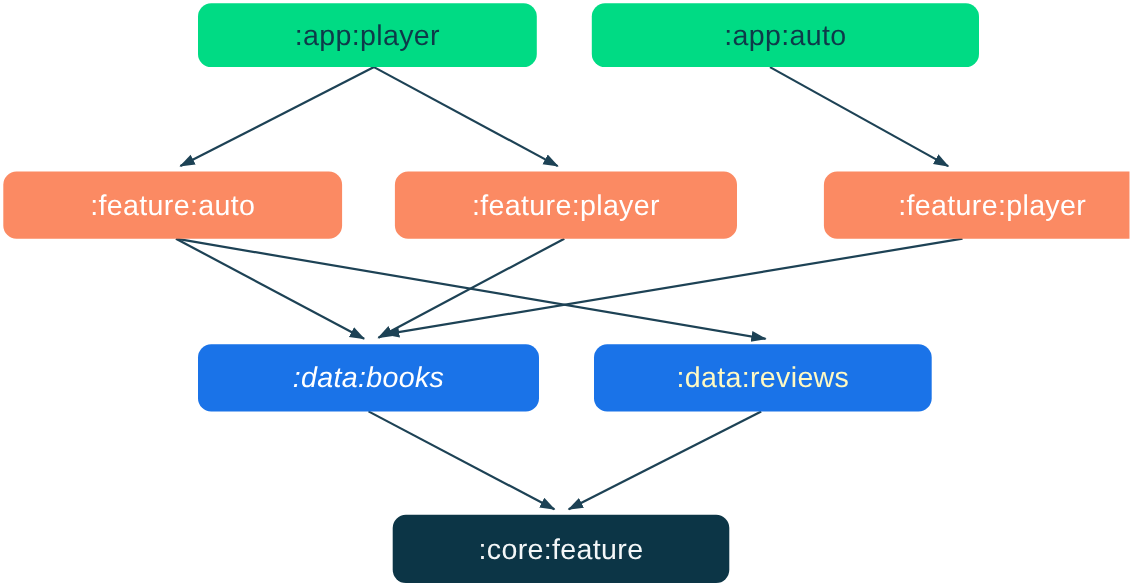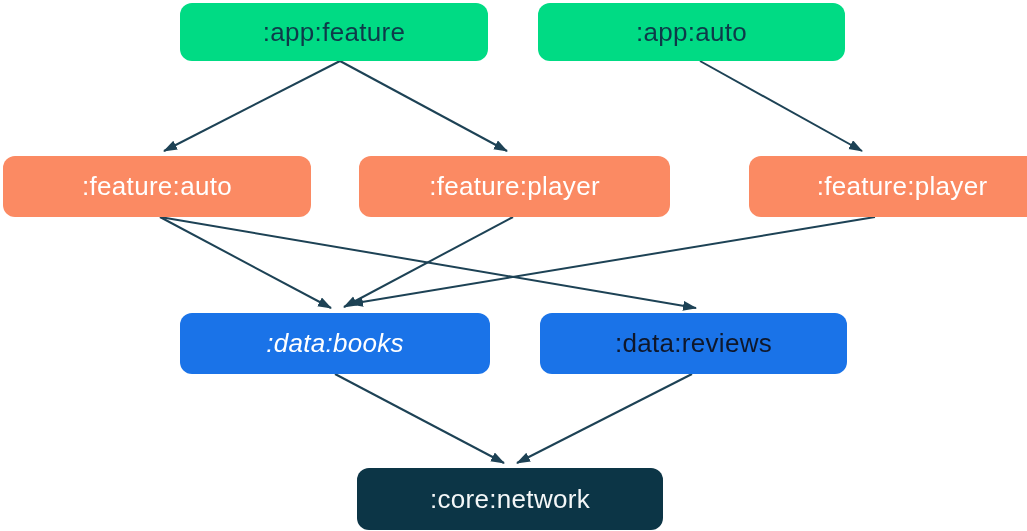--- a/index.html
+++ b/index.html
@@ -56,37 +56,37 @@
         <line x1="160" y1="217" x2="331" y2="308" stroke="#1d4255" stroke-width="2" marker-end="url(#arrowhead)"></line>
         <line x1="160" y1="217" x2="696" y2="308" stroke="#1d4255" stroke-width="2" marker-end="url(#arrowhead)"></line>
         <line x1="513" y1="217" x2="344" y2="307" stroke="#1d4255" stroke-width="2" marker-end="url(#arrowhead)"></line>
         <line x1="875" y1="217" x2="350" y2="304" stroke="#1d4255" stroke-width="2" marker-end="url(#arrowhead)"></line>
         <line x1="335" y1="374" x2="504" y2="463" stroke="#1d4255" stroke-width="2" marker-end="url(#arrowhead)"></line>
         <line x1="692" y1="374" x2="517" y2="463" stroke="#1d4255" stroke-width="2" marker-end="url(#arrowhead)"></line>
       </g>
   </svg>
   <div id="nodes-layer">
       <div class="node" style="left: 180px; top: 3px; width: 308px; height: 58px; background: rgb(0, 219, 132); color: rgb(14, 58, 73);">
-        <span class="node-label">:app:feature</span>
+        <span class="node-label">:app:player</span>
       </div>
-      <div class="node" style="left: 538px; top: 3px; width: 307px; height: 58px; background: rgb(0, 219, 132); color: rgb(14, 58, 73);">
+      <div class="node" style="left: 538px; top: 3px; width: 352px; height: 58px; background: rgb(0, 219, 132); color: rgb(14, 58, 73);">
         <span class="node-label">:app:auto</span>
       </div>
       <div class="node" style="left: 3px; top: 156px; width: 308px; height: 61px; background: rgb(251, 138, 99); color: rgb(255, 255, 255);">
         <span class="node-label">:feature:auto</span>
       </div>
       <div class="node" style="left: 359px; top: 156px; width: 311px; height: 61px; background: rgb(251, 138, 99); color: rgb(255, 255, 255);">
         <span class="node-label">:feature:player</span>
       </div>
       <div class="node" style="left: 716px; top: 156px; width: 306px; height: 61px; background: rgb(251, 138, 99); color: rgb(255, 255, 255); margin-left: 33px;">
         <span class="node-label">:feature:player</span>
       </div>
       <div class="node" style="left: 180px; top: 313px; width: 310px; height: 61px; background: rgb(26, 115, 232); color: rgb(255, 255, 255); font-style: italic;">
         <span class="node-label">:data:books</span>
       </div>
-      <div class="node" style="left: 540px; top: 313px; width: 307px; height: 61px; background: rgb(26, 115, 232); color: #0f172a;">
+      <div class="node" style="left: 540px; top: 313px; width: 307px; height: 61px; background: rgb(26, 115, 232); color: #fef9c3;">
         <span class="node-label">:data:reviews</span>
       </div>
       <div class="node" style="left: 357px; top: 468px; width: 306px; height: 62px; background: rgb(12, 53, 70); color: rgb(244, 247, 248);">
-        <span class="node-label">:core:network</span>
+        <span class="node-label">:core:feature</span>
       </div>
     </div>
 </div>
 
 </body></html>

